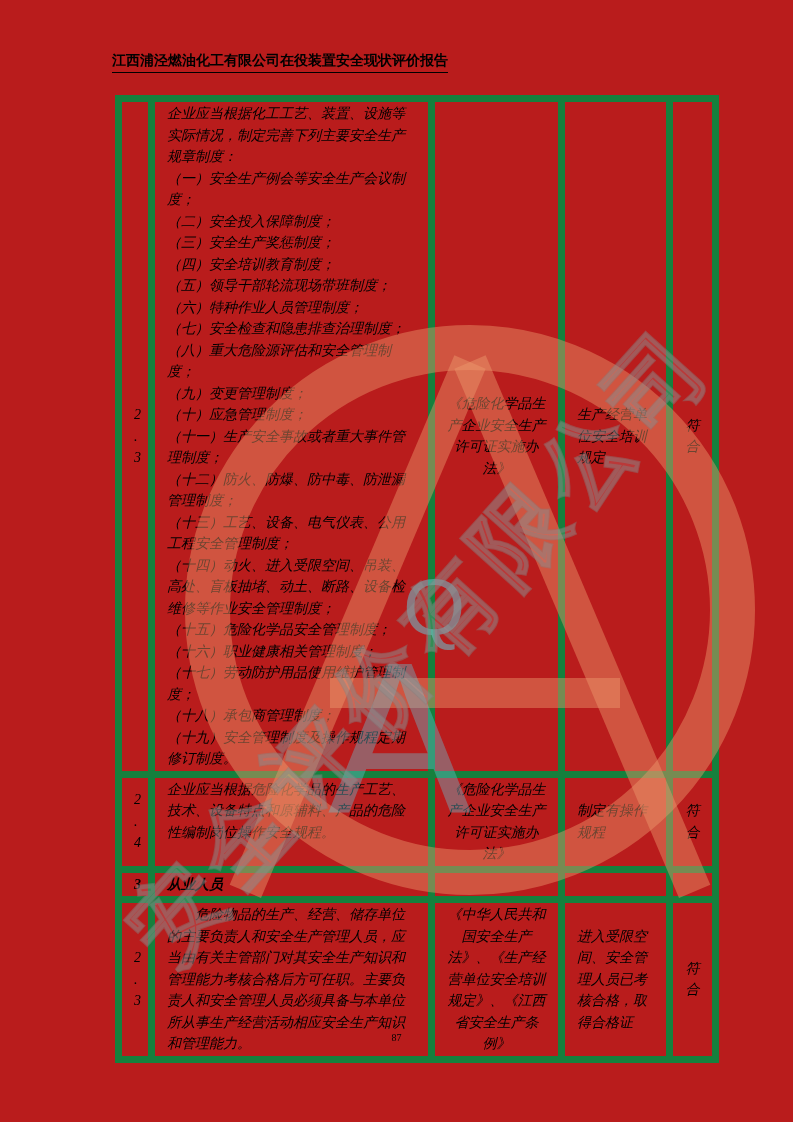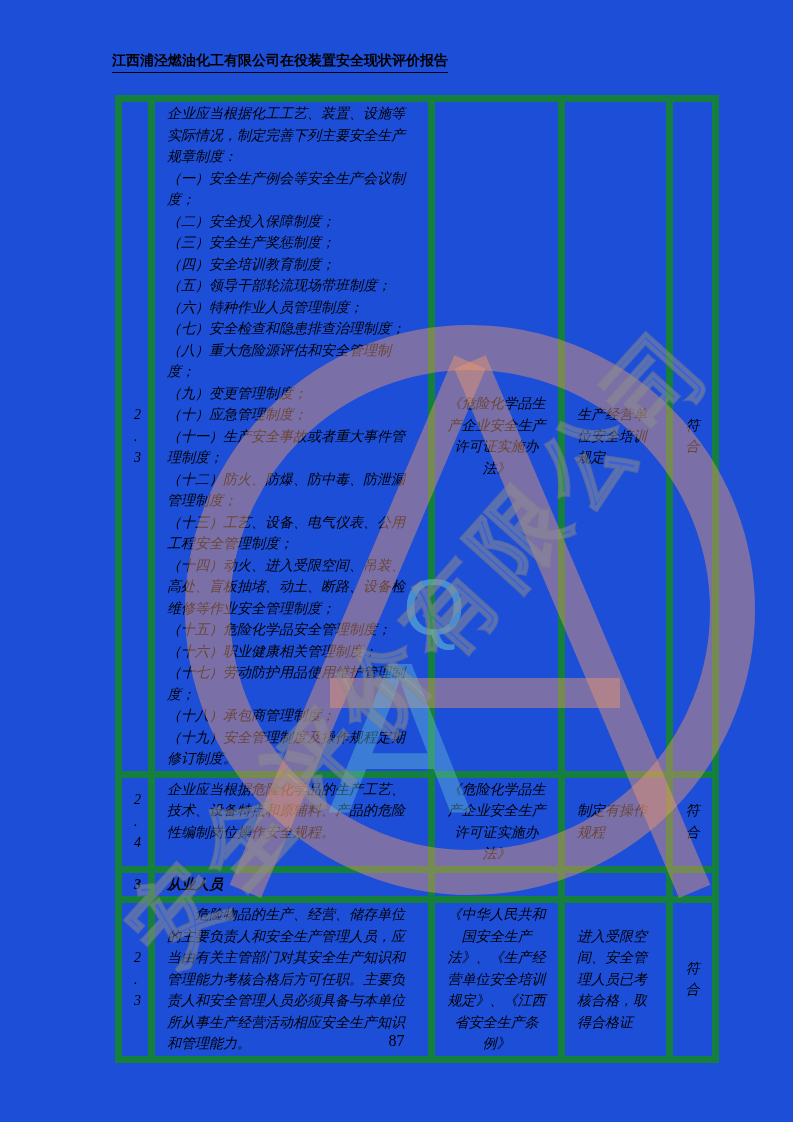--- a/index.html
+++ b/index.html
@@ -1,19 +1,19 @@
 <!DOCTYPE html>
 <html><head>
 <meta charset="utf-8">
 <style>
   html,body{margin:0;padding:0;background:#e8e8e8;}
   .page{
     position:relative;
     width:793px;height:1122px;
-    background:#1d4ed8;
+    background:#b91c1c;
     margin:0 auto;
     overflow:hidden;
     font-family:"Liberation Serif","DejaVu Serif",serif;
     color:#000;
   }
   
   .hdr{
     position:absolute;left:112px;right:82px;top:52px;
     display:flex;justify-content:space-between;align-items:flex-end;
     font-size:14px;font-weight:bold;
@@ -36,21 +36,21 @@
   td.content{vertical-align:top;white-space:pre-wrap;text-align:left;}
   td.content.indent{white-space:normal;text-indent:2em;}
   td.basis{vertical-align:middle;text-align:center;}
   td.basis.center{text-align:center;}
   td.finding{vertical-align:middle;text-align:left;}
   td.concl{vertical-align:middle;text-align:center;}
   tr.section td{font-weight:bold;}
   
   .pageno{
     position:absolute;left:0;right:0;top:1032px;
-    text-align:center;font-size:16px;
+    text-align:center;font-size:10px;
   }
   
   .wm{position:absolute;left:0;top:0;width:793px;height:1122px;pointer-events:none;}
   .wm *{pointer-events:none;}
   .wm-ring{
     position:absolute;left:185px;top:325px;width:570px;height:570px;
     border:45px solid rgba(238,154,109,0.45);border-radius:50%;
     box-sizing:border-box;
   }
   .wm-aleg{

